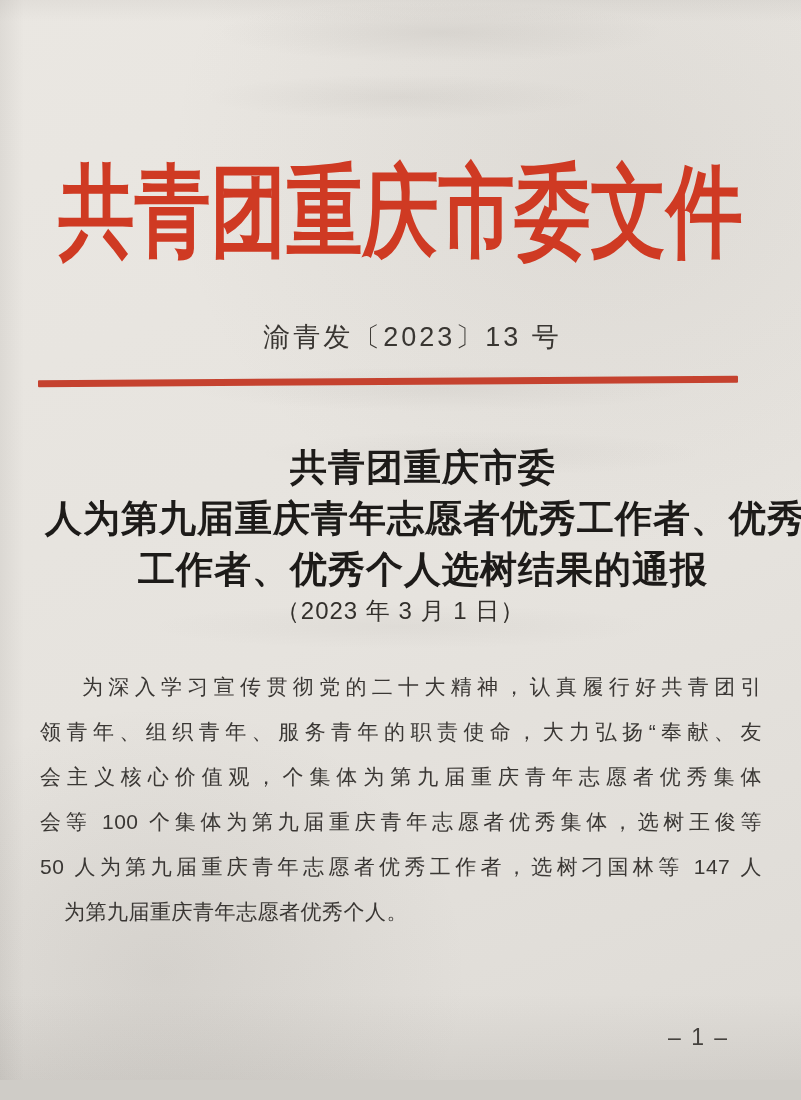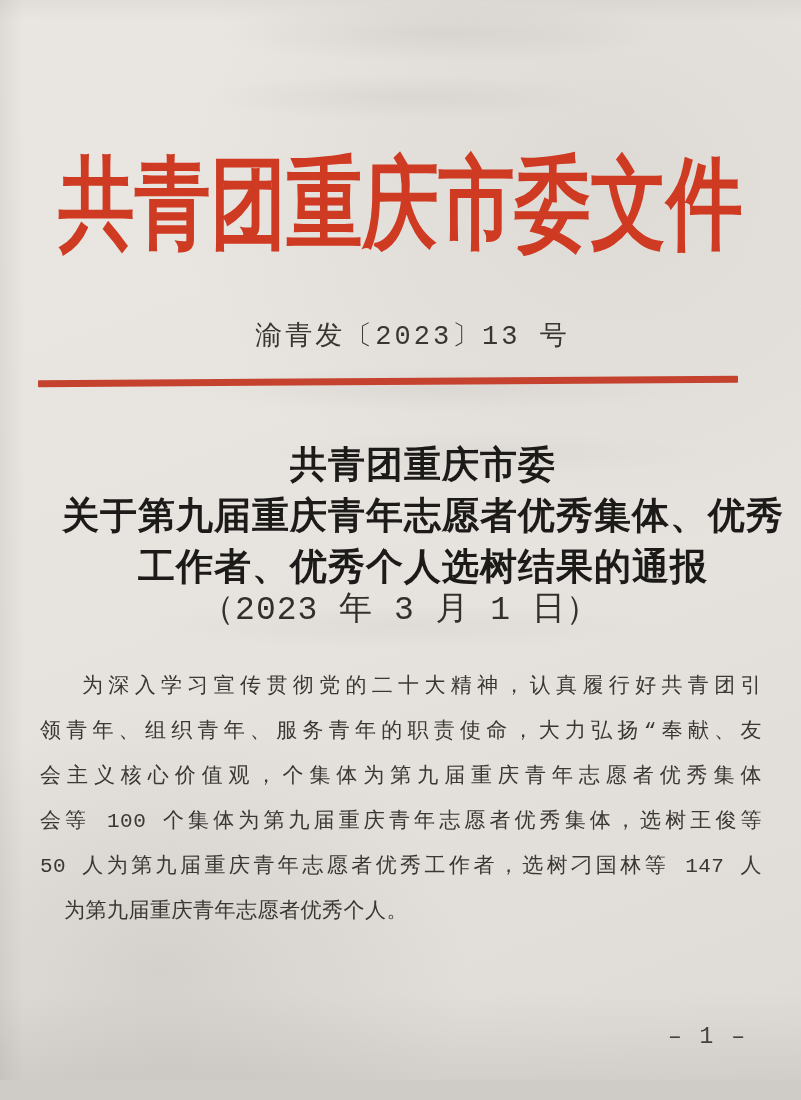--- a/index.html
+++ b/index.html
@@ -5,21 +5,21 @@
   html, body {
     margin: 0;
     padding: 0;
     background: #cfccc7;
   }
   .page {
     position: relative;
     width: 801px;
     height: 1080px;
     overflow: hidden;
-    font-family: Liberation Mono, monospace;
+    font-family: Liberation Sans, sans-serif;
     background:
       linear-gradient(90deg, rgba(60,55,50,0.07) 0%, rgba(60,55,50,0) 3%),
       linear-gradient(180deg, rgba(60,55,50,0.05) 0%, rgba(60,55,50,0) 2%, rgba(60,55,50,0) 92%, rgba(60,55,50,0.08) 100%),
       radial-gradient(90% 60% at 75% 15%, rgba(130,125,118,0.10) 0%, rgba(130,125,118,0) 60%),
       radial-gradient(70% 45% at 20% 90%, rgba(90,85,80,0.10) 0%, rgba(90,85,80,0) 55%),
       linear-gradient(160deg, #eae7e2 0%, #e6e3de 55%, #deDBd6 100%);
     background-color: #e6e3de;
   }
   
   .page::before {
@@ -87,21 +87,21 @@
     white-space: nowrap;
     padding-left: 45px;
   }
   .date-line {
     position: absolute;
     top: 596px;
     left: 0;
     width: 100%;
     text-align: center;
     color: #33302c;
-    font-size: 33px;
+    font-size: 24px;
     line-height: 30px;
     letter-spacing: 1px;
   }
   .body-block {
     position: absolute;
     top: 664px;
     left: 40px;
     width: 722px;
     color: #3a3734;
     font-size: 21px;
@@ -137,21 +137,21 @@
 <div class="page">
 
   <div class="header-title">共青团重庆市委文件</div>
 
   <div class="doc-number">渝青发〔2023〕13 号</div>
 
   <div class="red-divider"></div>
 
   <div class="title-block">
     <div class="title-line">共青团重庆市委</div>
-    <div class="title-line">关于第九届重庆青年志愿者优秀集体、优秀</div>
+    <div class="title-line">人为第九届重庆青年志愿者优秀工作者、优秀</div>
     <div class="title-line">工作者、优秀个人选树结果的通报</div>
   </div>
 
   <div class="date-line">（2023 年 3 月 1 日）</div>
 
   <div class="body-block">
     <div class="body-line first">为深入学习宣传贯彻党的二十大精神，认真履行好共青团引</div>
     <div class="body-line">领青年、组织青年、服务青年的职责使命，大力弘扬“奉献、友</div>
     <div class="body-line">会主义核心价值观，个集体为第九届重庆青年志愿者优秀集体</div>
     <div class="body-line">会等 100 个集体为第九届重庆青年志愿者优秀集体，选树王俊等</div>

